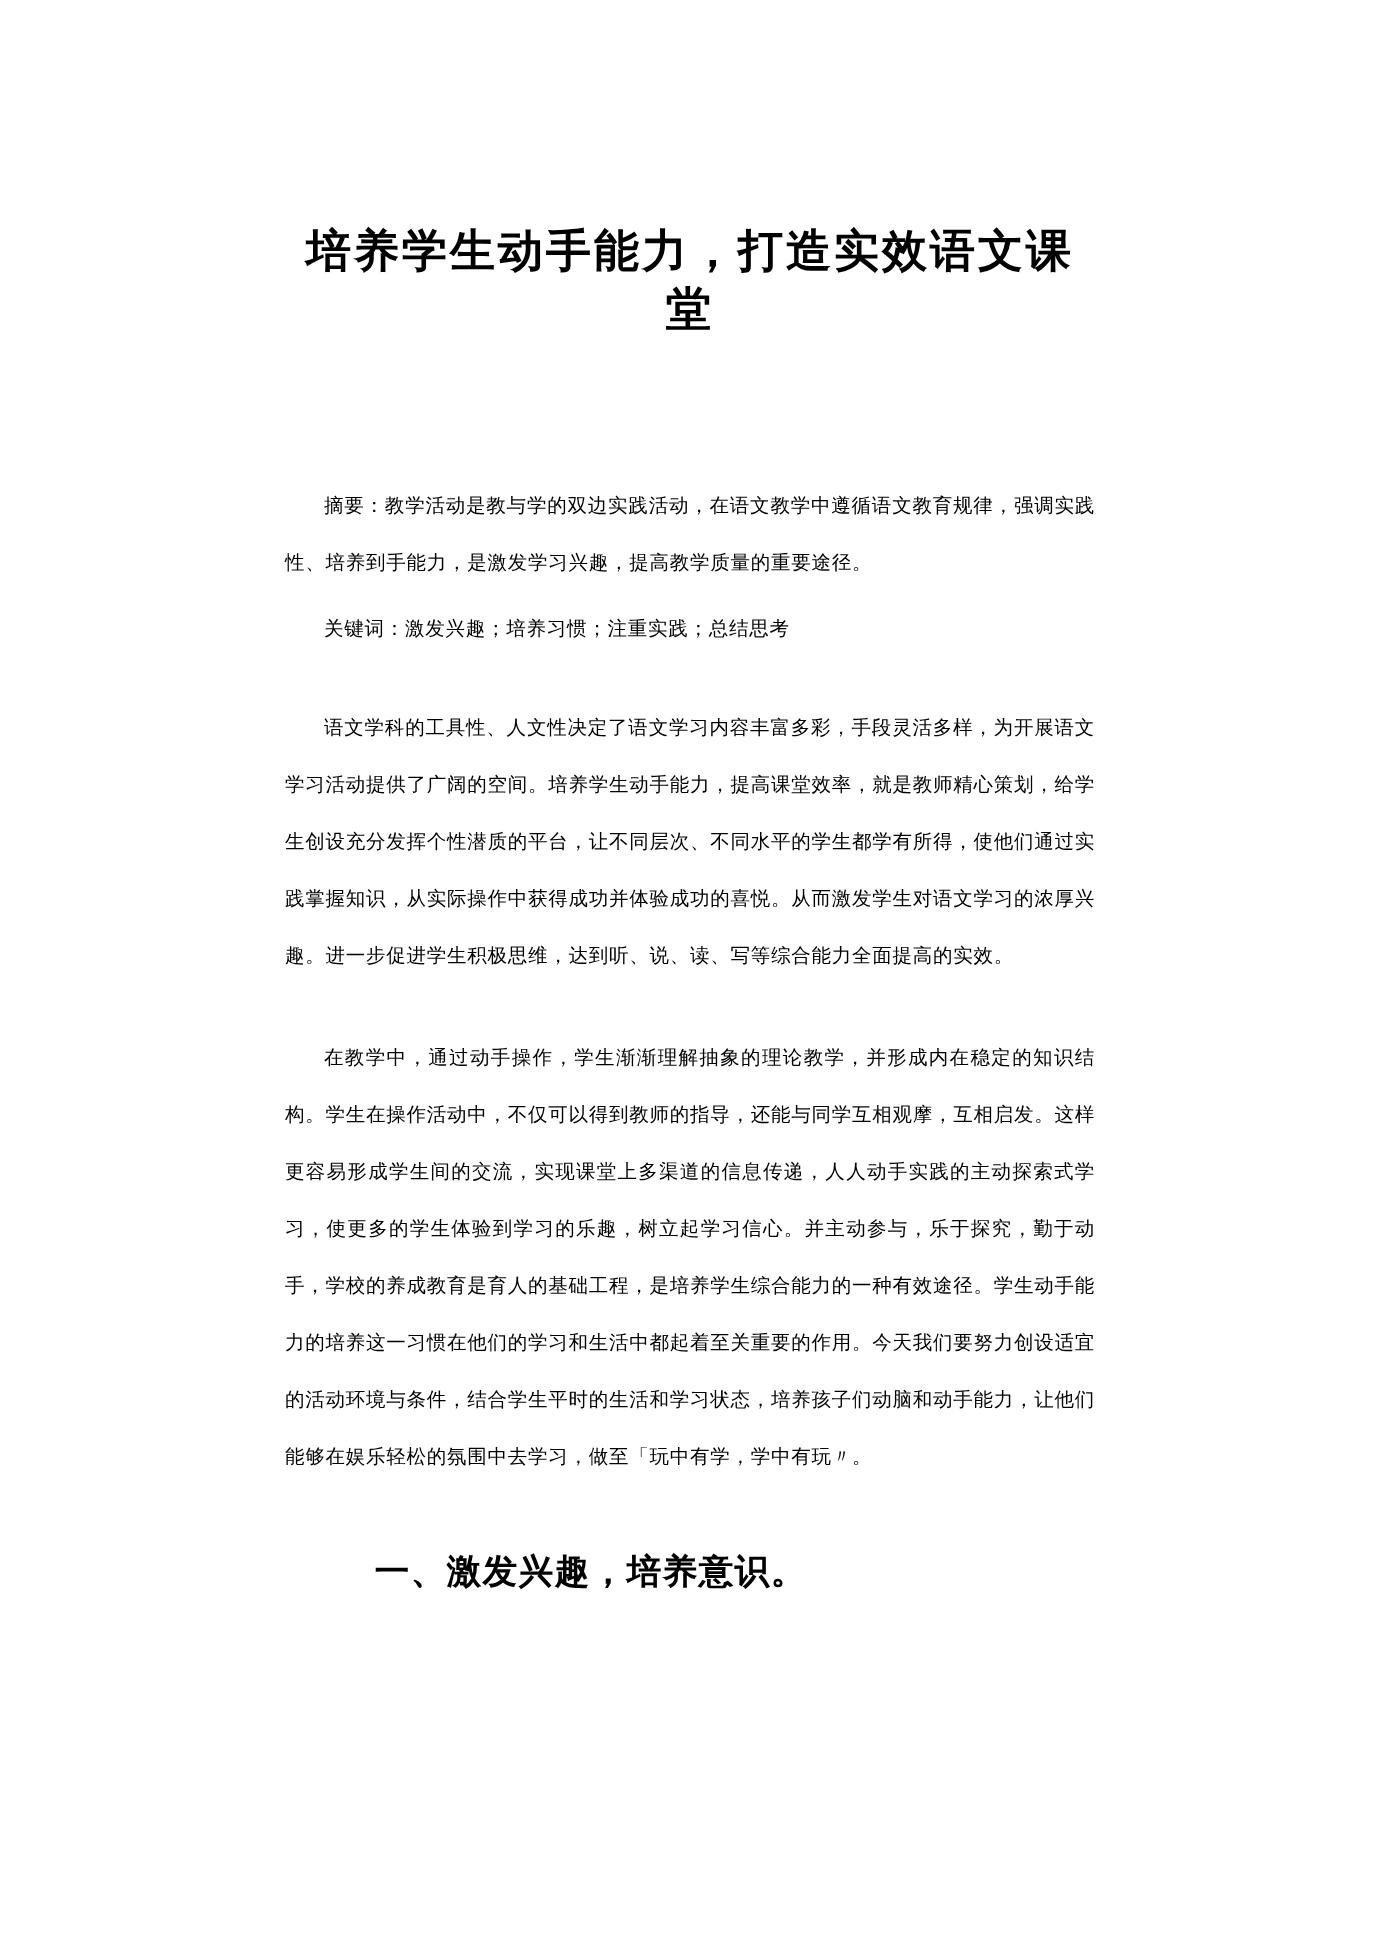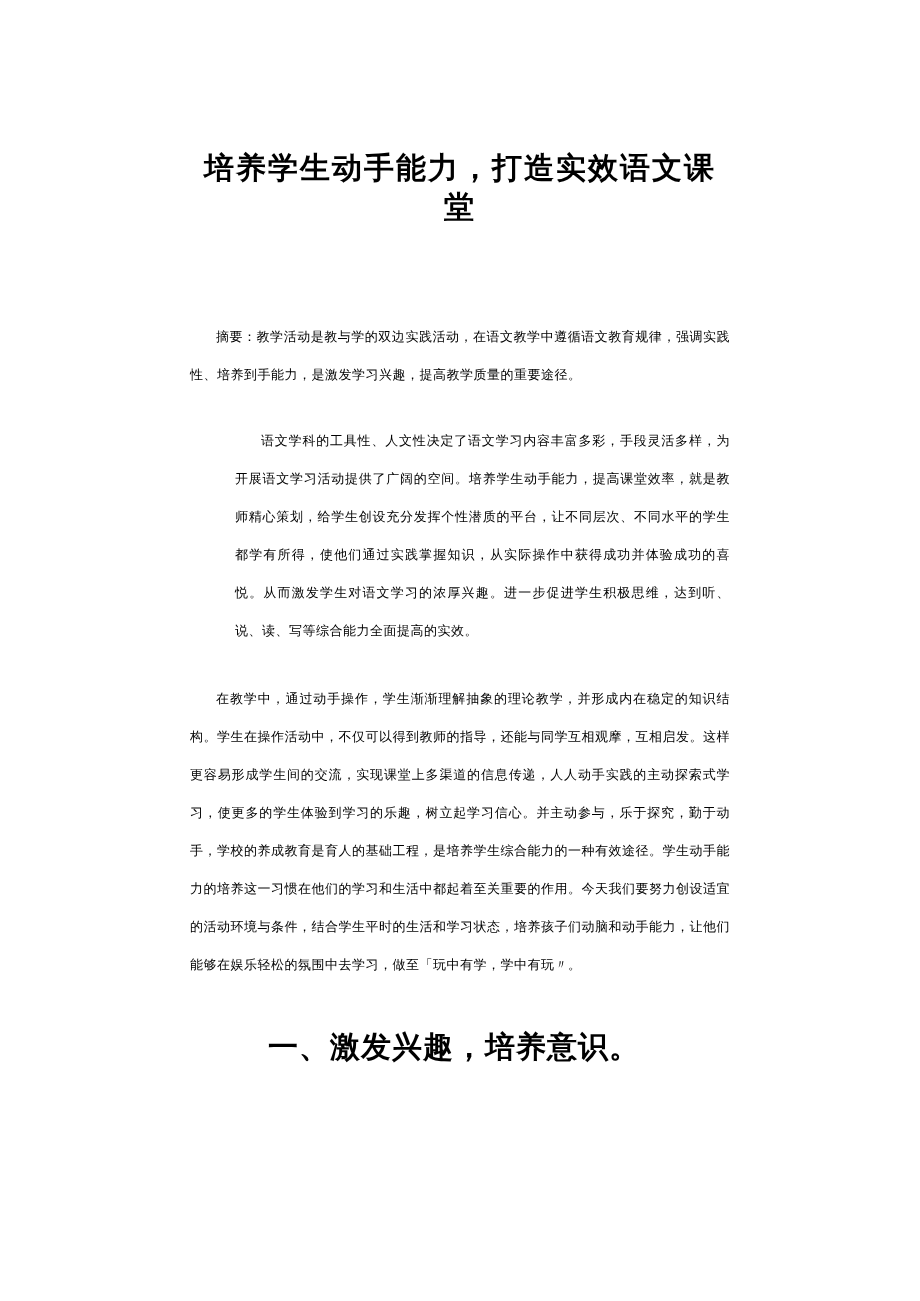--- a/index.html
+++ b/index.html
@@ -33,42 +33,43 @@
     font-size: 13px;
     line-height: 38px;
     text-align: justify;
     text-indent: 2em;
     letter-spacing: 0.5px;
     color: #000000;
     word-break: break-all;
   }
   .abstract   { margin-top: 92px; }
   .keywords   { margin-top: 6px; }
-  .body-para-1 { margin-top: 28px; margin-left: 45px; }
+  .body-para-1 { margin-top: 28px; }
   .body-para-2 { margin-top: 30px; }
   .section-heading {
     margin: 42px 0 0 0;
-    font-size: 30px;
+    font-size: 23px;
     font-weight: bold;
     text-indent: 2.6em;
     letter-spacing: 1px;
     line-height: 1.4;
     color: #000000;
   }
   .body-para-3 { margin-top: 36px; }
 </style>
 </head>
 <body>
 
 <div class="page">
 
   <h1 class="doc-title">培养学生动手能力，打造实效语文课堂</h1>
 
   <p class="para abstract">摘要：教学活动是教与学的双边实践活动，在语文教学中遵循语文教育规律，强调实践性、培养到手能力，是激发学习兴趣，提高教学质量的重要途径。</p>
 
+  <p class="para keywords">关键词：激发兴趣；培养习惯；注重实践；总结思考</p>
 
   <p class="para body-para-1">语文学科的工具性、人文性决定了语文学习内容丰富多彩，手段灵活多样，为开展语文学习活动提供了广阔的空间。培养学生动手能力，提高课堂效率，就是教师精心策划，给学生创设充分发挥个性潜质的平台，让不同层次、不同水平的学生都学有所得，使他们通过实践掌握知识，从实际操作中获得成功并体验成功的喜悦。从而激发学生对语文学习的浓厚兴趣。进一步促进学生积极思维，达到听、说、读、写等综合能力全面提高的实效。</p>
 
   <p class="para body-para-2">在教学中，通过动手操作，学生渐渐理解抽象的理论教学，并形成内在稳定的知识结构。学生在操作活动中，不仅可以得到教师的指导，还能与同学互相观摩，互相启发。这样更容易形成学生间的交流，实现课堂上多渠道的信息传递，人人动手实践的主动探索式学习，使更多的学生体验到学习的乐趣，树立起学习信心。并主动参与，乐于探究，勤于动手，学校的养成教育是育人的基础工程，是培养学生综合能力的一种有效途径。学生动手能力的培养这一习惯在他们的学习和生活中都起着至关重要的作用。今天我们要努力创设适宜的活动环境与条件，结合学生平时的生活和学习状态，培养孩子们动脑和动手能力，让他们能够在娱乐轻松的氛围中去学习，做至「玩中有学，学中有玩〃。</p>
 
   <h2 class="section-heading">一、激发兴趣，培养意识。</h2>
 
 
 </div>
 

